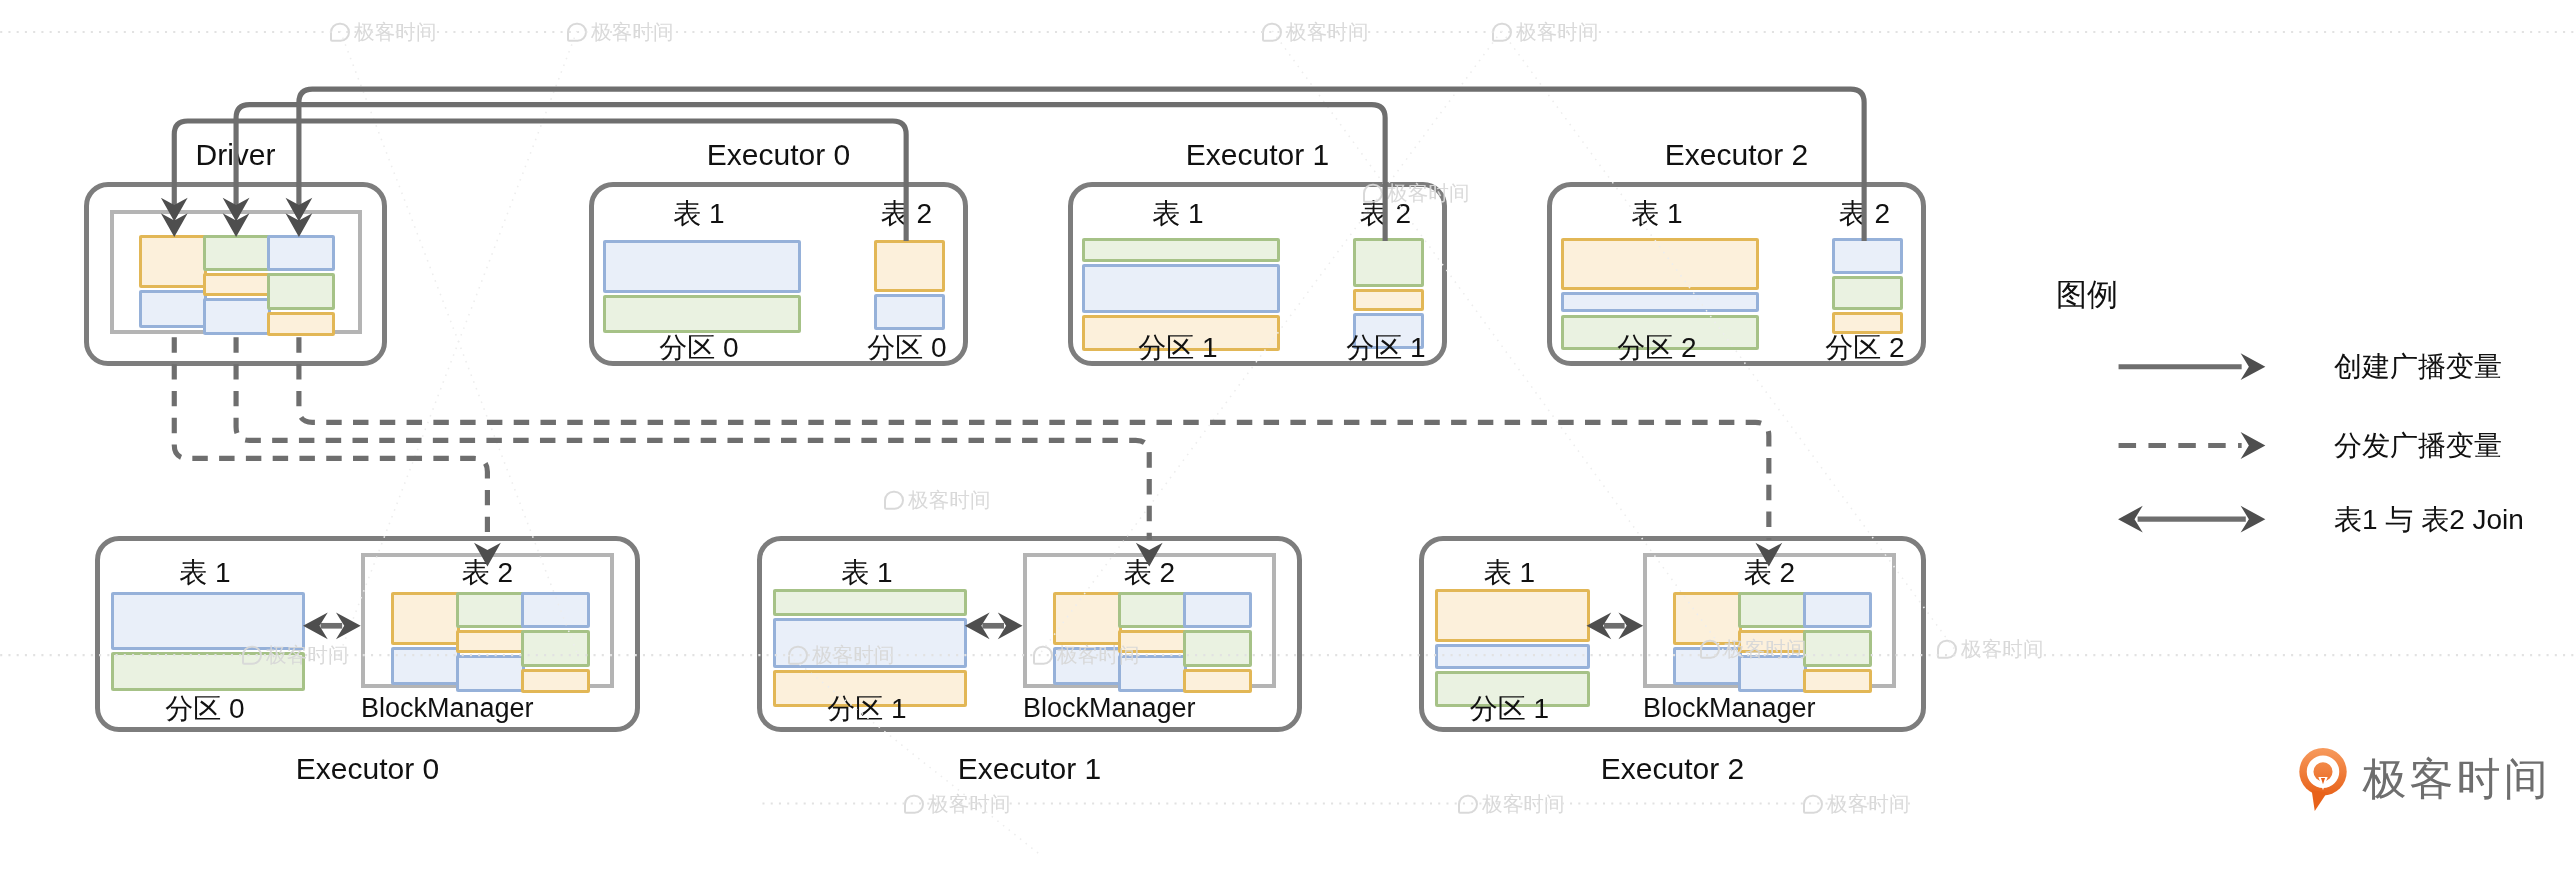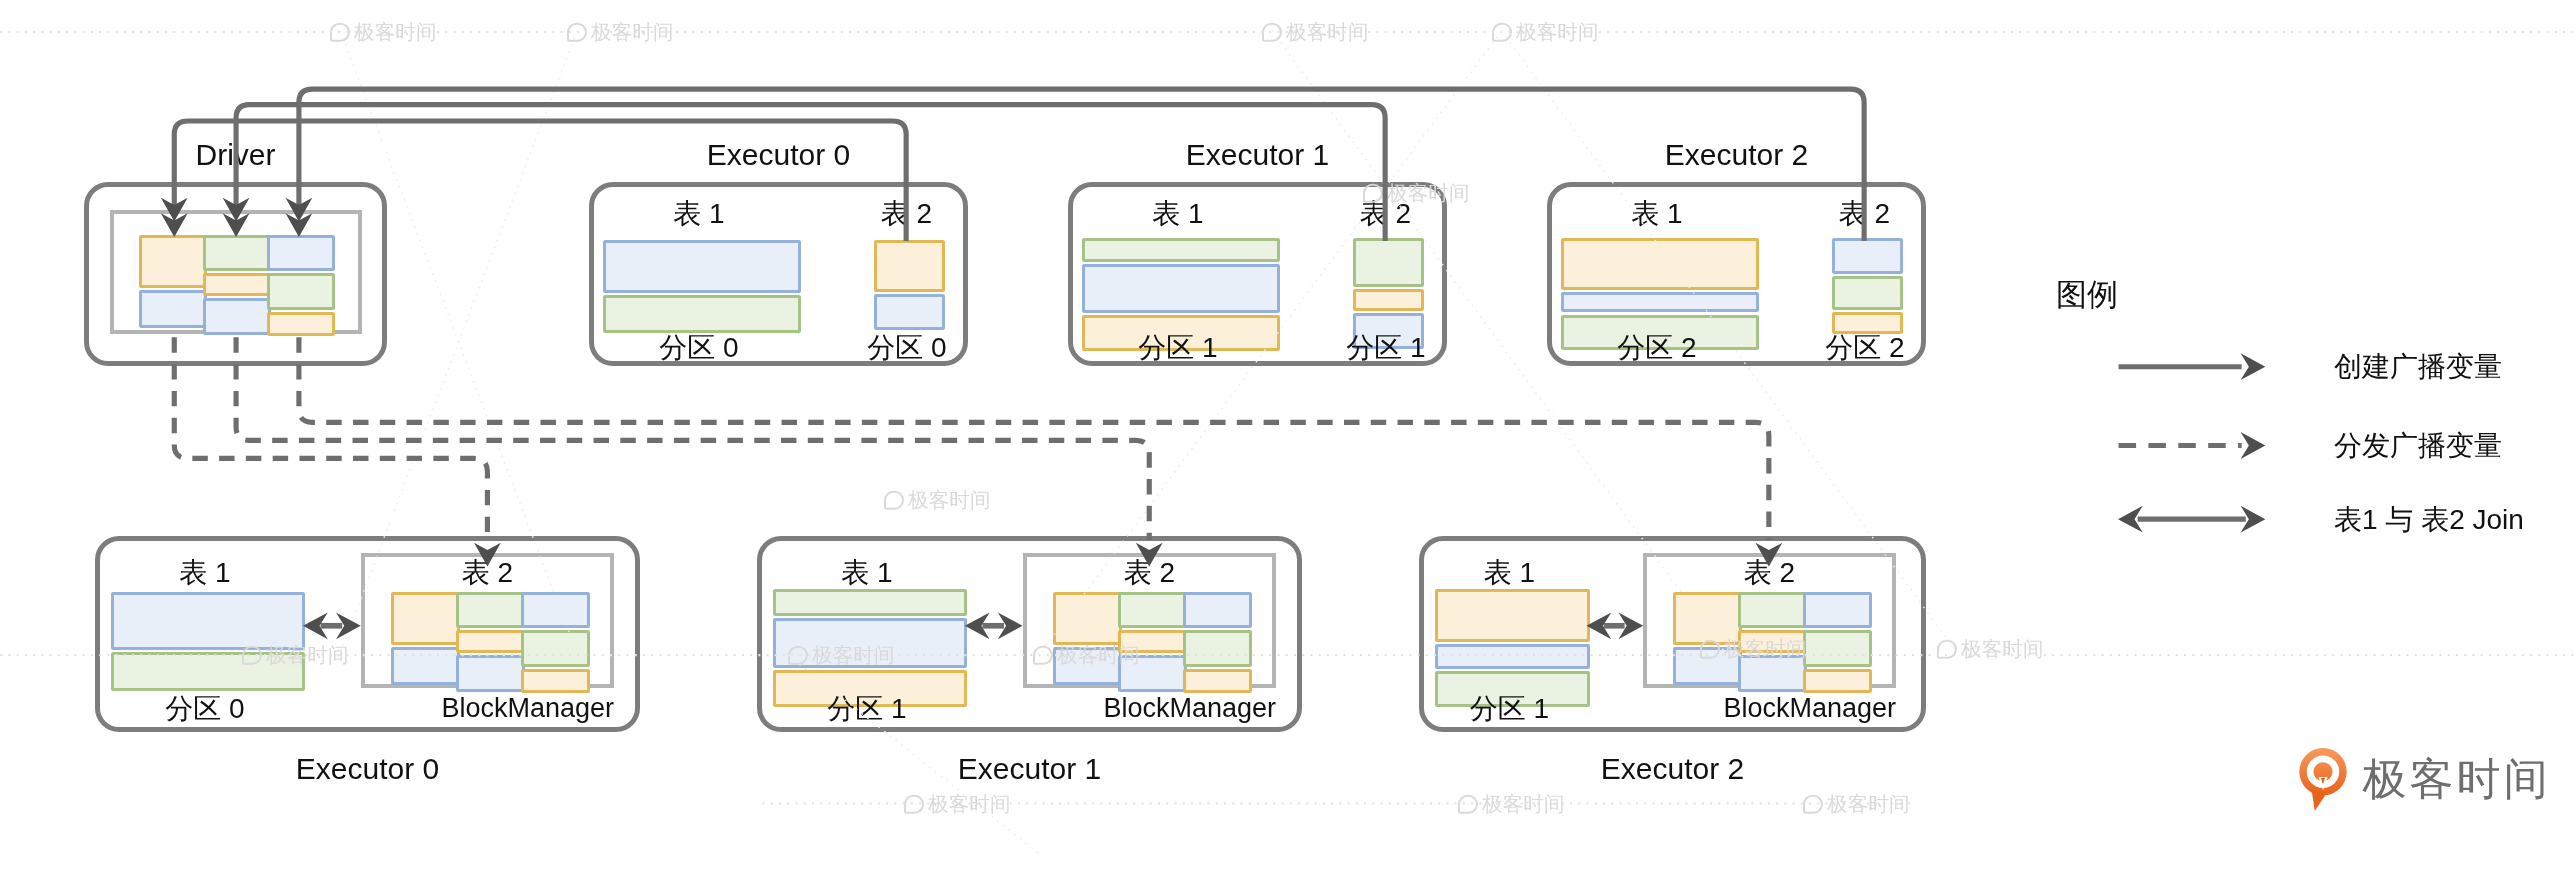--- a/index.html
+++ b/index.html
@@ -6,21 +6,21 @@
   body{width:2624px;height:873px;position:relative;overflow:hidden;
        font-family:"Liberation Sans","DejaVu Sans",sans-serif;color:#111;}
   .abs{position:absolute;box-sizing:border-box;}
   
   .outer-box{border:5.2px solid var(--box-border);border-radius:24px;background:transparent;z-index:1;}
   .inner-box{border:4.6px solid var(--inner-border);background:#fff0;z-index:1;}
   
   .title{font-size:30px;line-height:32px;text-align:center;color:var(--text);z-index:3;}
   .tbl-label{font-size:28px;line-height:31px;text-align:center;color:var(--text);z-index:3;}
   .part-label{font-size:28px;line-height:31px;text-align:center;color:var(--text);z-index:3;}
-  .bm-label{font-size:27px;line-height:31px;text-align:right;color:var(--text);z-index:3;}
+  .bm-label{font-size:27px;line-height:31px;text-align:left;color:var(--text);z-index:3;}
   
   .stack{display:flex;flex-direction:column;gap:2.1px;z-index:2;}
   .cell{width:100%;flex:none;border-radius:2.1px;border:3.1px solid #000;}
   .cell--orange{background:var(--orange-fill);border-color:var(--orange-border);}
   .cell--green{background:var(--green-fill);border-color:var(--green-border);}
   .cell--blue{background:var(--blue-fill);border-color:var(--blue-border);}
   
   .mosaic{display:flex;gap:2.1px;z-index:2;}
   .mcol{flex:1;display:flex;flex-direction:column;gap:2.1px;}
   

